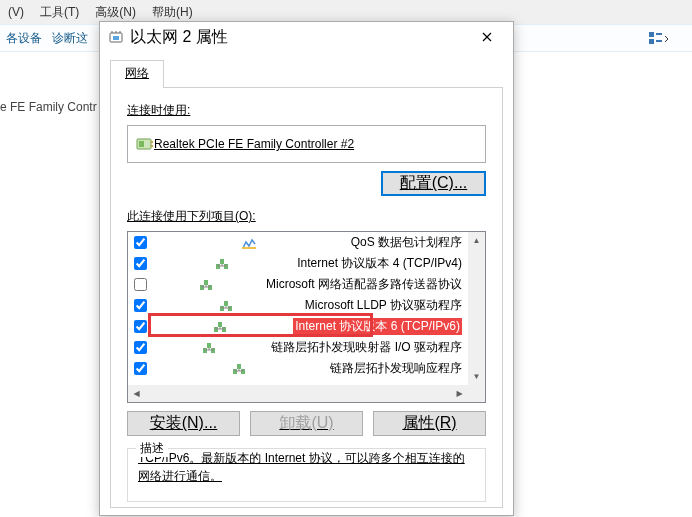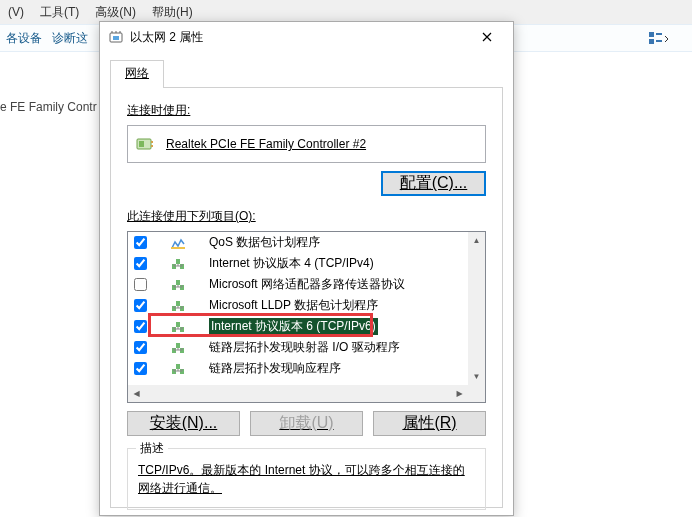--- a/index.html
+++ b/index.html
@@ -7,53 +7,53 @@
 .bg-menubar { position: absolute; top: 0; left: 0; right: 0; height: 24px; background: #f0f0f0; display: flex; align-items: center; gap: 16px; padding-left: 8px; color: #333; }
 .bg-menubar span { cursor: default; }
 .bg-toolbar { position: absolute; top: 24px; left: 0; right: 0; height: 28px; background: #fbfdfe; border-top: 1px solid #e4eef7; border-bottom: 1px solid #e4eef7; display: flex; align-items: center; gap: 10px; padding-left: 6px; color: #15598a; }
 .bg-content { position: absolute; top: 100px; left: 0; color: #444; white-space: nowrap; }
 .bg-view-icon { position: absolute; top: 28px; right: 18px; width: 30px; height: 20px; border: 1px solid transparent; display:flex; align-items:center; justify-content:center; }
 .bg-view-icon svg { display:block; }
 
 .dialog { position: absolute; top: 21px; left: 99px; width: 415px; height: 495px; background: #fff; border: 1px solid #aaa; box-shadow: 0 3px 12px rgba(0,0,0,0.25); }
 .titlebar { height: 30px; display: flex; align-items: center; padding: 0 6px 0 8px; }
 .titlebar-icon { width: 16px; height: 16px; margin-right: 6px; }
-.titlebar-title { flex: 1; font-size: 12px; }
+.titlebar-title { flex: 1; font-size: 16px; }
 .close-btn { width: 40px; height: 28px; display: flex; align-items: center; justify-content: center; font-size: 14px; cursor: default; }
 
 .dialog-body { position: absolute; top: 31px; left: 0; right: 0; bottom: 0; padding: 6px 10px 10px 10px; text-decoration: underline; }
 .tabstrip { display: flex; border-bottom: 1px solid #d0d0d0; }
 .tab { padding: 4px 14px 6px 14px; border: 1px solid #d0d0d0; border-bottom: none; background: #fff; position: relative; top: 1px; font-size: 12px; }
 .panel { border: 1px solid #d0d0d0; border-top: none; padding: 14px 16px 12px 16px; height: calc(100% - 26px); }
 
 .section-label { margin-bottom: 6px; }
-.adapter-box { border: 1px solid #abadb3; height: 38px; display: flex; align-items: center; padding: 0 8px; gap: 12px; margin-bottom: 8px; }
+.adapter-box { border: 1px solid #abadb3; height: 38px; display: flex; align-items: center; padding: 0 8px; gap: 0; margin-bottom: 8px; }
 .nic-icon { width: 18px; height: 16px; }
 .config-row { display: flex; justify-content: flex-end; margin-bottom: 12px; }
 .btn { min-width: 105px; height: 25px; border: 1px solid #adadad; background: #e1e1e1; font-size: 16px; cursor: default; display: inline-flex; align-items: center; justify-content: center; }
 .btn:disabled { color: #a0a0a0; }
 .btn.highlight { border: 2px solid #0078d7; }
 
 .listbox-wrap { position: relative; margin-bottom: 8px; }
 .listbox { border: 1px solid #828790; height: 172px; overflow: hidden; background: #fff; position: relative; }
 .list-inner { position: absolute; top: 0; left: 0; right: 17px; bottom: 17px; overflow: hidden; }
 .vscroll { position: absolute; top: 0; right: 0; width: 17px; bottom: 17px; background: #f0f0f0; display: flex; flex-direction: column; justify-content: space-between; }
 .hscroll { position: absolute; left: 0; right: 17px; bottom: 0; height: 17px; background: #f0f0f0; display: flex; justify-content: space-between; }
 .sbtn { width: 17px; height: 17px; background: #f0f0f0; display:flex; align-items:center; justify-content:center; color:#606060; font-size:8px; }
 .scorner { position:absolute; right:0; bottom:0; width:17px; height:17px; background:#f0f0f0; }
-.list-item { display: flex; align-items: center; gap: 24px; height: 21px; padding: 0 6px; white-space: nowrap; }
+.list-item { display: flex; align-items: center; gap: 24px; height: 21px; padding: 0 6px; white-space: nowrap; justify-content: space-between; }
 .list-item input[type=checkbox] { width: 13px; height: 13px; }
 .proto-icon { width: 14px; height: 12px; }
-.list-item.selected .item-text { background: #14532d; color: #fff; padding: 0 2px; }
+.list-item.selected .item-text { background: #ef4444; color: #fff; padding: 0 2px; }
 .highlight-box { position: absolute; border: 3px solid #e4393c; pointer-events: none; }
 
 .button-row { display: flex; gap: 10px; margin-bottom: 12px; }
 .button-row .btn { flex: 1; }
 
-.desc-group { border: 1px solid #dcdcdc; padding: 12px 10px 4px 10px; position: relative; height: 62px; }
+.desc-group { border: 1px solid #dcdcdc; padding: 0 10px 4px 10px; position: relative; height: 54px; }
 .desc-group .legend { position: absolute; top: -9px; left: 8px; background: #fff; padding: 0 4px; }
 .desc-text { line-height: 1.5; }
 </style>
 </head>
 <body>
 
 <div class="bg-menubar">
   <span>(V)</span>
   <span>工具(T)</span>
   <span>高级(N)</span>
@@ -158,21 +158,21 @@
                 <input type="checkbox" checked="" style="">
                 <span class="proto-icon"><svg width="14" height="12" viewBox="0 0 14 12">
                     <rect x="1" y="6" width="4" height="5" fill="#6fb96f"></rect>
                     <rect x="9" y="6" width="4" height="5" fill="#6fb96f"></rect>
                     <rect x="5" y="1" width="4" height="5" fill="#6fb96f"></rect>
                     <line x1="7" y1="6" x2="7" y2="8" stroke="#888"></line>
                     <line x1="3" y1="8" x2="11" y2="8" stroke="#888"></line>
                     <line x1="3" y1="8" x2="3" y2="6" stroke="#888"></line>
                     <line x1="11" y1="8" x2="11" y2="6" stroke="#888"></line>
                   </svg></span>
-                <span class="item-text">Microsoft LLDP 数据包计划程序</span>
+                <span class="item-text">Microsoft LLDP 协议驱动程序</span>
               </div>
               <div class="list-item selected">
                 <input type="checkbox" checked="" style="">
                 <span class="proto-icon"><svg width="14" height="12" viewBox="0 0 14 12">
                     <rect x="1" y="6" width="4" height="5" fill="#6fb96f"></rect>
                     <rect x="9" y="6" width="4" height="5" fill="#6fb96f"></rect>
                     <rect x="5" y="1" width="4" height="5" fill="#6fb96f"></rect>
                     <line x1="7" y1="6" x2="7" y2="8" stroke="#888"></line>
                     <line x1="3" y1="8" x2="11" y2="8" stroke="#888"></line>
                     <line x1="3" y1="8" x2="3" y2="6" stroke="#888"></line>

